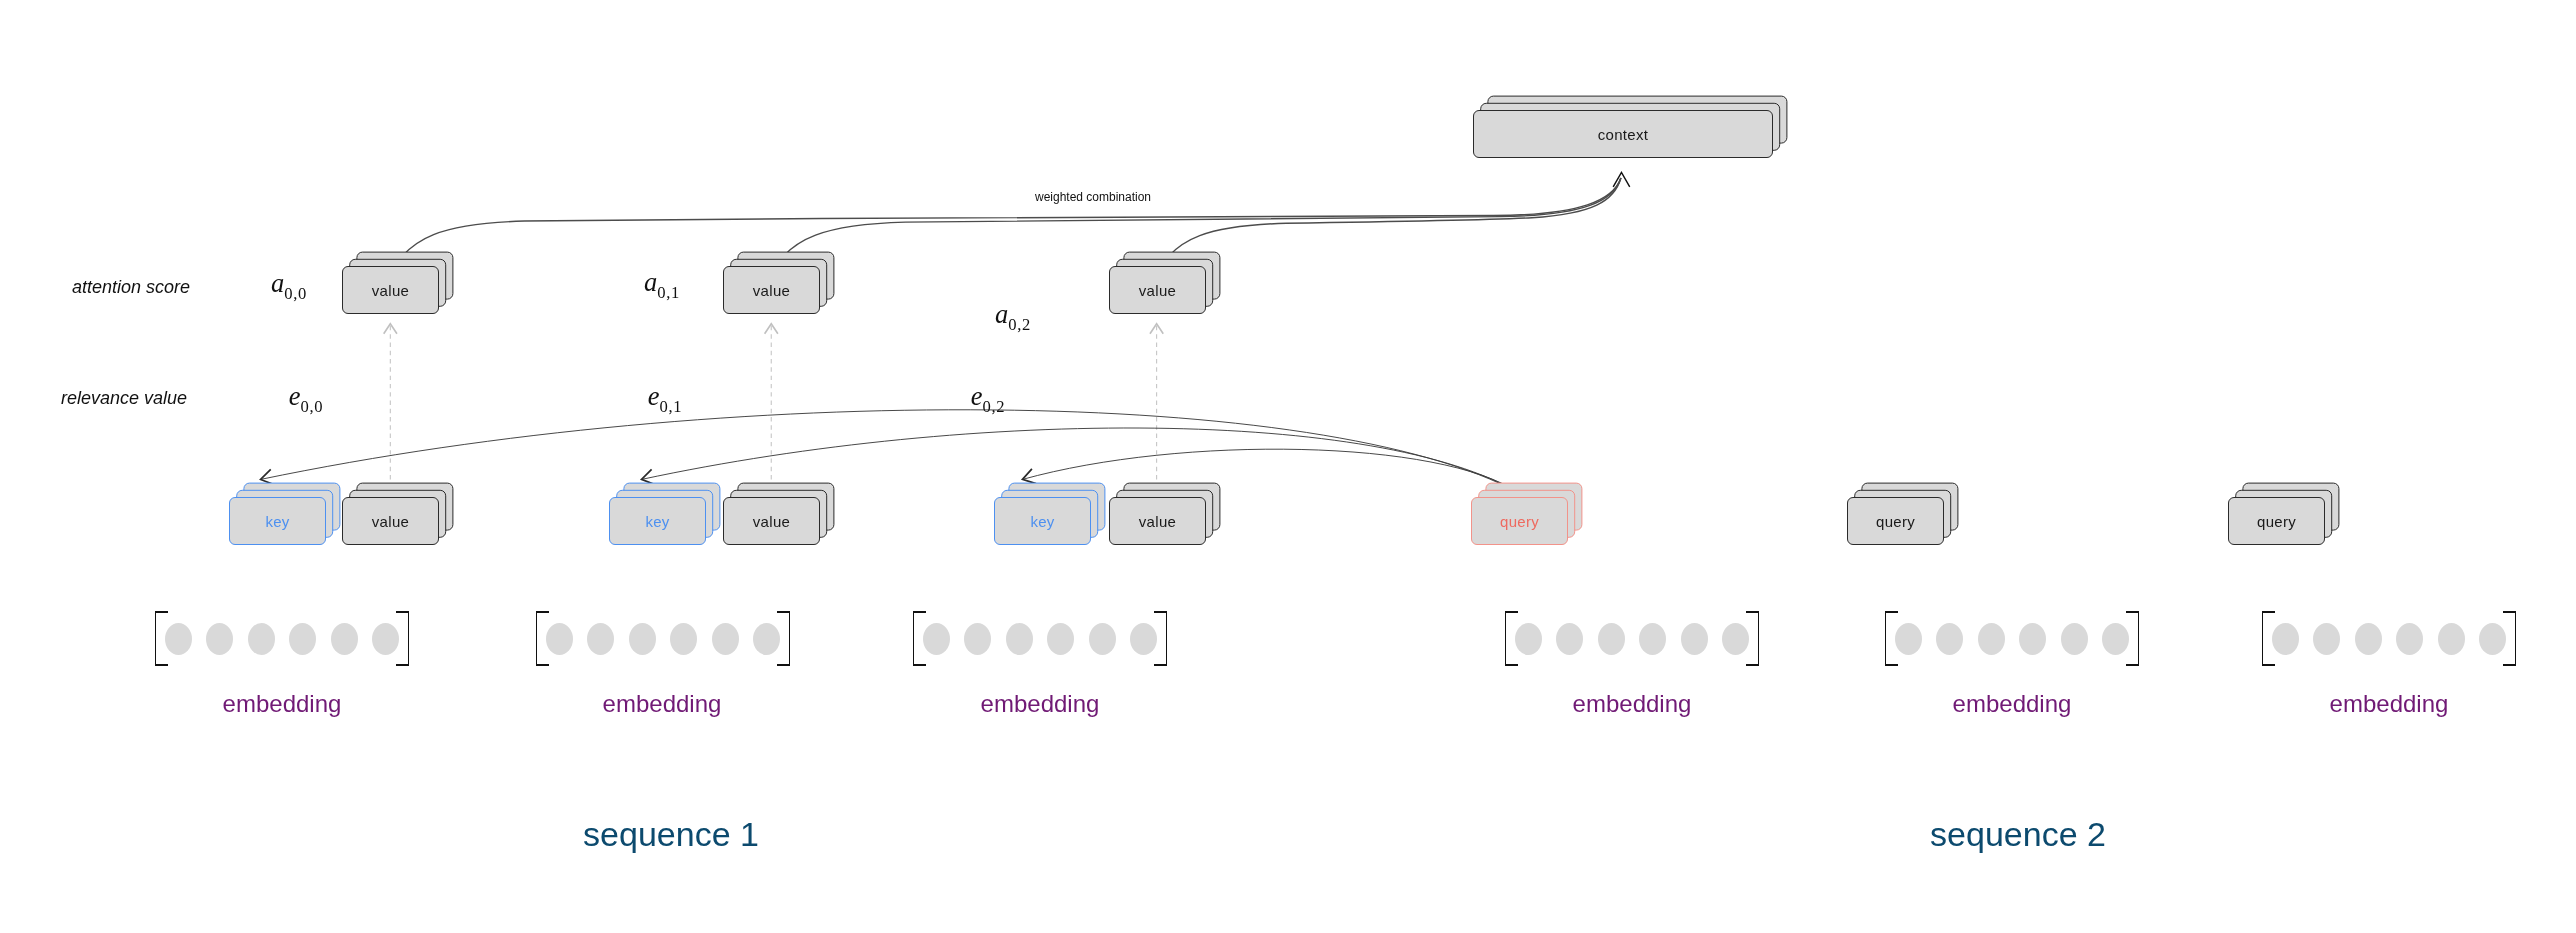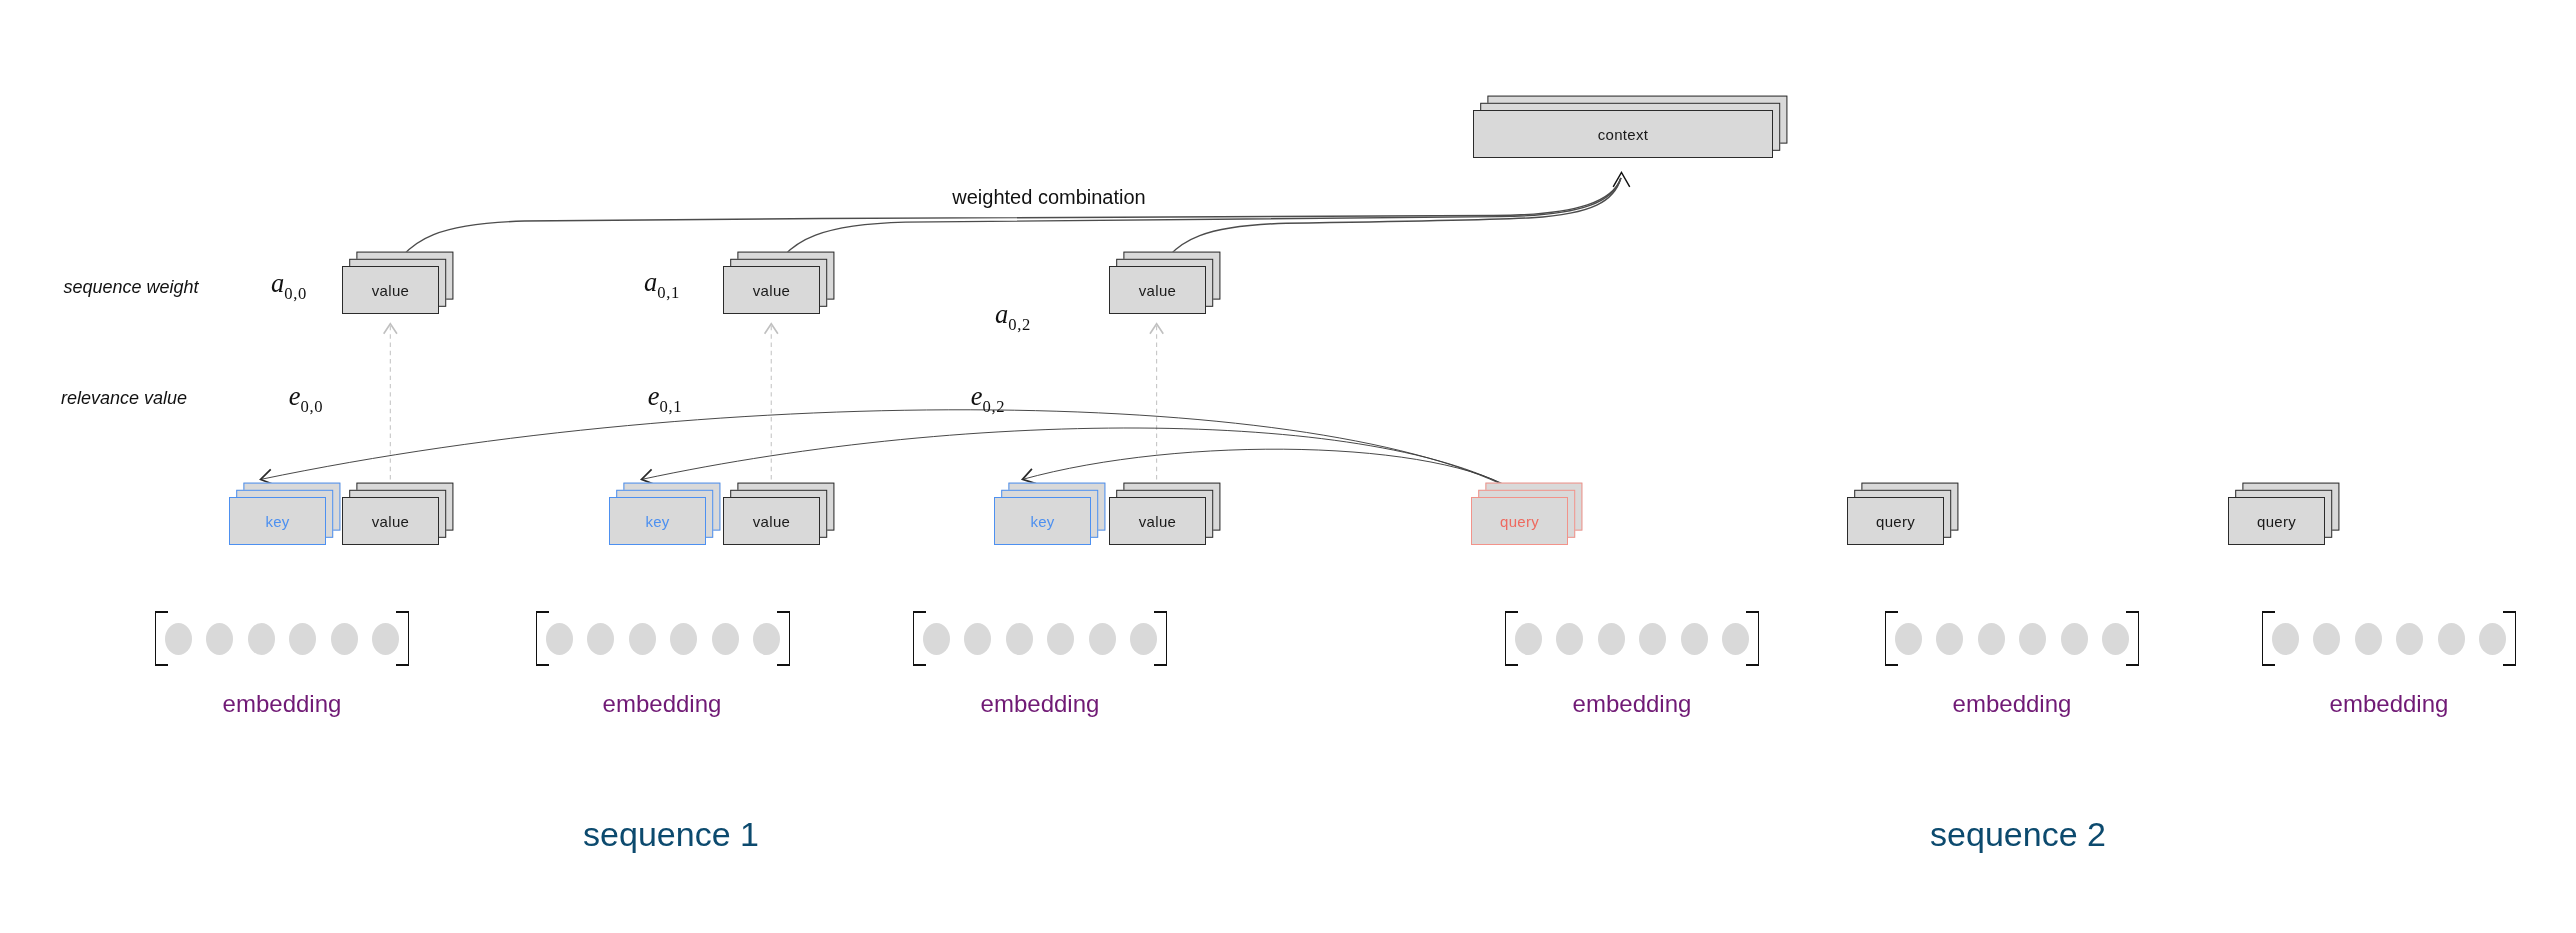--- a/index.html
+++ b/index.html
@@ -6,21 +6,21 @@
   .canvas {
     position:relative; width:2576px; height:934px; background:#ffffff;
     font-family:"Liberation Sans", sans-serif; overflow:hidden;
   }
   svg.overlay { position:absolute; left:0; top:0; }
 
   
   .card-stack { position:absolute; width:97px; height:48px; }
   .card {
     position:absolute; left:0; top:0; width:100%; height:100%;
-    background:#d9d9d9; border:0.9px solid #2b2b2b; border-radius:0;
+    background:#d9d9d9; border:0.9px solid #2b2b2b; border-radius:6px;
     box-sizing:border-box;
   }
   .card.b1 { transform:translate(7.2px,-7.2px); }
   .card.b2 { transform:translate(14.4px,-14.4px); }
   .card.front { display:flex; align-items:center; justify-content:center; }
   .card-label { font-size:15px; color:#1a1a1a; letter-spacing:0.3px; }
 
   .blue .card  { border-color:#4d90f0; }
   .blue .card-label { color:#4d90f0; }
   .red .card   { border-color:#f2938a; }
@@ -28,21 +28,21 @@
 
   .ctx { width:300px; }
 
   
   .rowlabel {
     position:absolute; transform:translate(-50%,-50%);
     font-style:italic; font-size:18px; color:#111; white-space:nowrap;
   }
   .annot {
     position:absolute; transform:translate(-50%,-50%);
-    font-size:20px; color:#111; white-space:nowrap;
+    font-size:12px; color:#111; white-space:nowrap;margin-left:44px;
   }
   .math {
     position:absolute; transform:translate(-50%,-50%);
     font-family:"Liberation Serif", serif; font-style:italic;
     font-size:26.5px; color:#111; white-space:nowrap;
   }
   .math .sub {
     font-style:normal; font-size:16.6px; vertical-align:-6.6px; letter-spacing:0.6px;
   }
   .emb-label {
@@ -101,21 +101,21 @@
   <div class="card-stack ctx" style="left:1473px; top:110px;">
     <div class="card b2"></div>
     <div class="card b1"></div>
     <div class="card front">
       <span class="card-label">context</span>
     </div>
   </div>
 
   <div class="annot" style="left:1049px; top:197px;">weighted combination</div>
 
-  <div class="rowlabel" style="left:131px; top:287px;">sequence weight</div>
+  <div class="rowlabel" style="left:131px; top:287px;">attention score</div>
 
   <div class="math" style="left:289px; top:286px;">
     <span>a</span><span class="sub">0,0</span>
   </div>
   <div class="math" style="left:662px; top:285px;">
     <span>a</span><span class="sub">0,1</span>
   </div>
   <div class="math" style="left:1013px; top:285px;margin-top:32px;">
     <span>a</span><span class="sub">0,2</span>
   </div>

